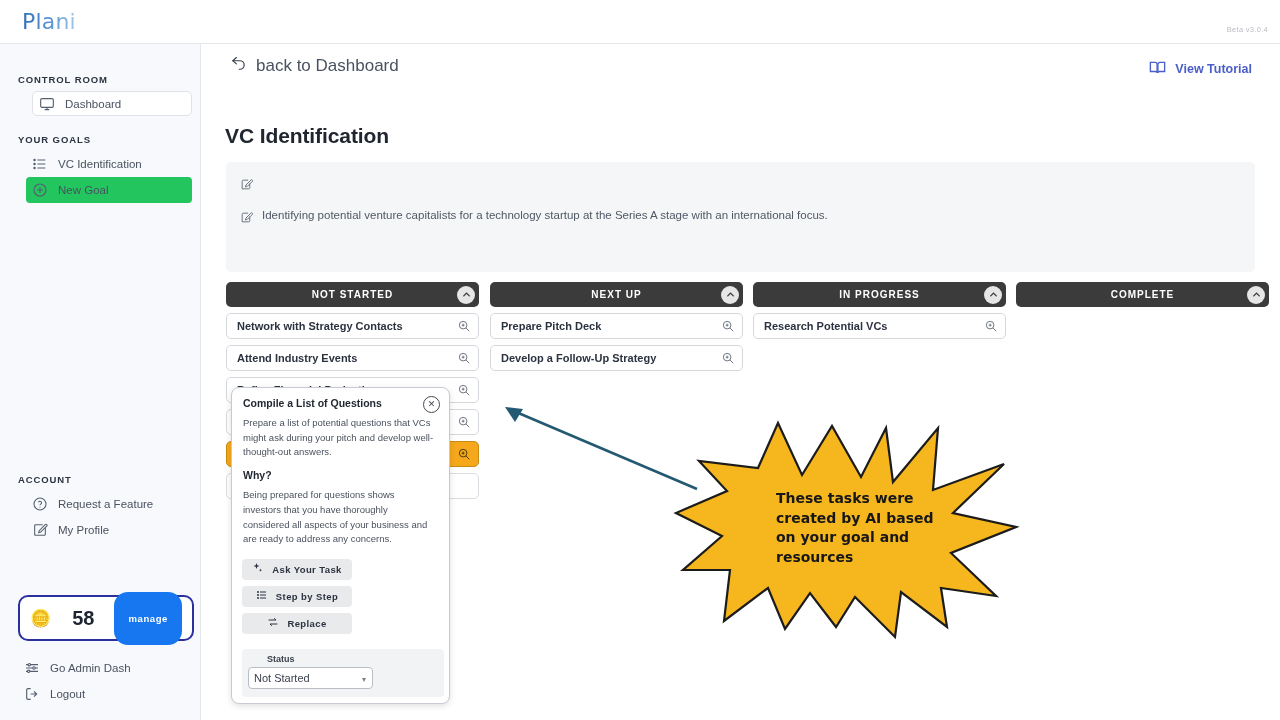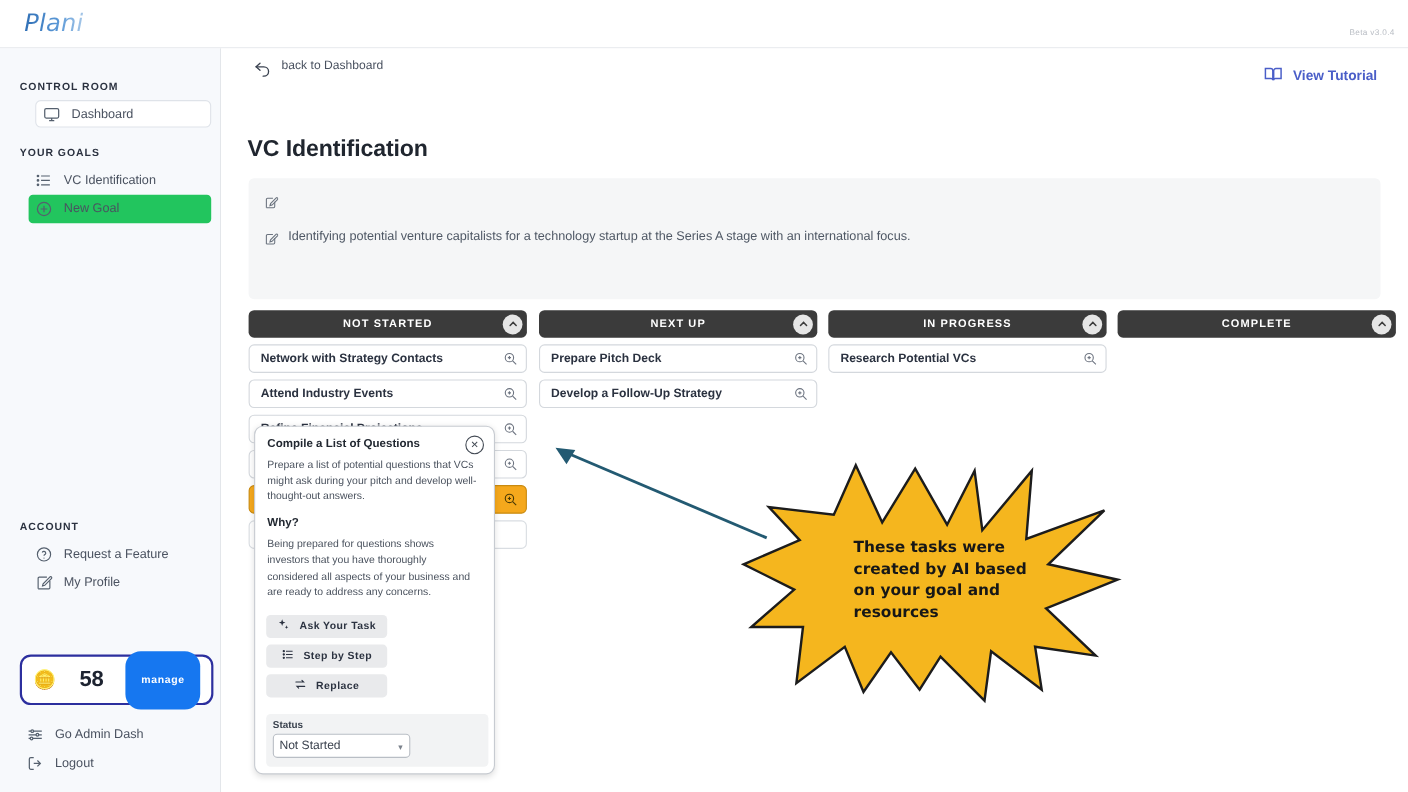--- a/index.html
+++ b/index.html
@@ -8,21 +8,21 @@
     font-family: "Liberation Sans", sans-serif;
     background: #ffffff;
     overflow: hidden;
   }
   #app { position: relative; width: 1280px; height: 720px; }
 
   
   .topbar {
     position: absolute; left: 0; top: 0; width: 1280px; height: 44px;
     background: #ffffff; border-bottom: 1px solid #e3e6ea;
-    display: flex; align-items: center; font-style: italic;
+    display: flex; align-items: center;
   }
   .logo {
     margin-left: 22px;
     font-size: 22px; font-weight: 400; letter-spacing: .2px;
     background: linear-gradient(90deg, #2f6fb5 0%, #5d9ad8 60%, #a8c8e8 100%);
     -webkit-background-clip: text; background-clip: text; color: transparent;
     font-family: "DejaVu Sans", sans-serif;
   }
   .beta {
     position: absolute; right: 12px; top: 25px;
@@ -65,22 +65,22 @@
     margin-left: auto; background: #1677f0; color: #fff;
     font-size: 9.5px; font-weight: bold; letter-spacing: .6px;
     border: none; border-radius: 14px; padding: 21px 14px; cursor: pointer;
     font-family: "Liberation Sans", sans-serif;
   }
 
   
   .main { position: absolute; left: 201px; top: 44px; width: 1079px; height: 676px; background:#fff; }
   .back-row {
     position: absolute; left: 29px; top: 10px;
-    display: flex; align-items: flex-start; gap: 9px;
-    font-size: 11px; color: #4a5260; cursor: pointer;
+    display: flex; align-items: flex-end; gap: 9px;
+    font-size: 17px; color: #4a5260; cursor: pointer;
   }
   .back-row svg { width: 17px; height: 17px; color: #3a4250; }
   .tutorial {
     position: absolute; right: 28px; top: 14px;
     display: flex; align-items: center; gap: 8px;
     font-size: 12.5px; font-weight: bold; color: #4a5ec8; cursor: pointer;
   }
   .tutorial svg { width: 19px; height: 19px; }
   .page-title {
     position: absolute; left: 24px; top: 80px;
@@ -172,21 +172,21 @@
     background: #e9eaec; border: none; border-radius: 4px;
     font-size: 9.5px; font-weight: bold; color: #2b3240; letter-spacing: .4px;
     cursor: pointer; font-family: "Liberation Sans", sans-serif;
   }
   .pbtn svg { width: 12px; height: 12px; color: #2b3240; }
   .pbtn-wrap { margin-top: 12px; }
   .status-zone {
     position: absolute; left: 10px; bottom: 6px; width: 202px; height: 48px;
     background: #f2f3f4; border-radius: 4px; padding: 5px 0 0 6px;
   }
-  .status-label { font-size: 9px; font-weight: bold; color: #3a424e; }
+  .status-label { font-size: 9px; font-weight: bold; color: #3a424e; margin-left: 19px; }
   .status-select {
     margin-top: 3px; width: 125px; height: 22px;
     border: 1px solid #b9bec5; border-radius: 4px; background: #fff;
     font-size: 11px; color: #3c434f; padding: 0 5px;
     font-family: "Liberation Sans", sans-serif;
     appearance: none; -webkit-appearance: none;
   }
   .sel-wrap { position: relative; width: 125px; }
   .sel-caret {
     position: absolute; right: 7px; top: 11px; pointer-events: none;

